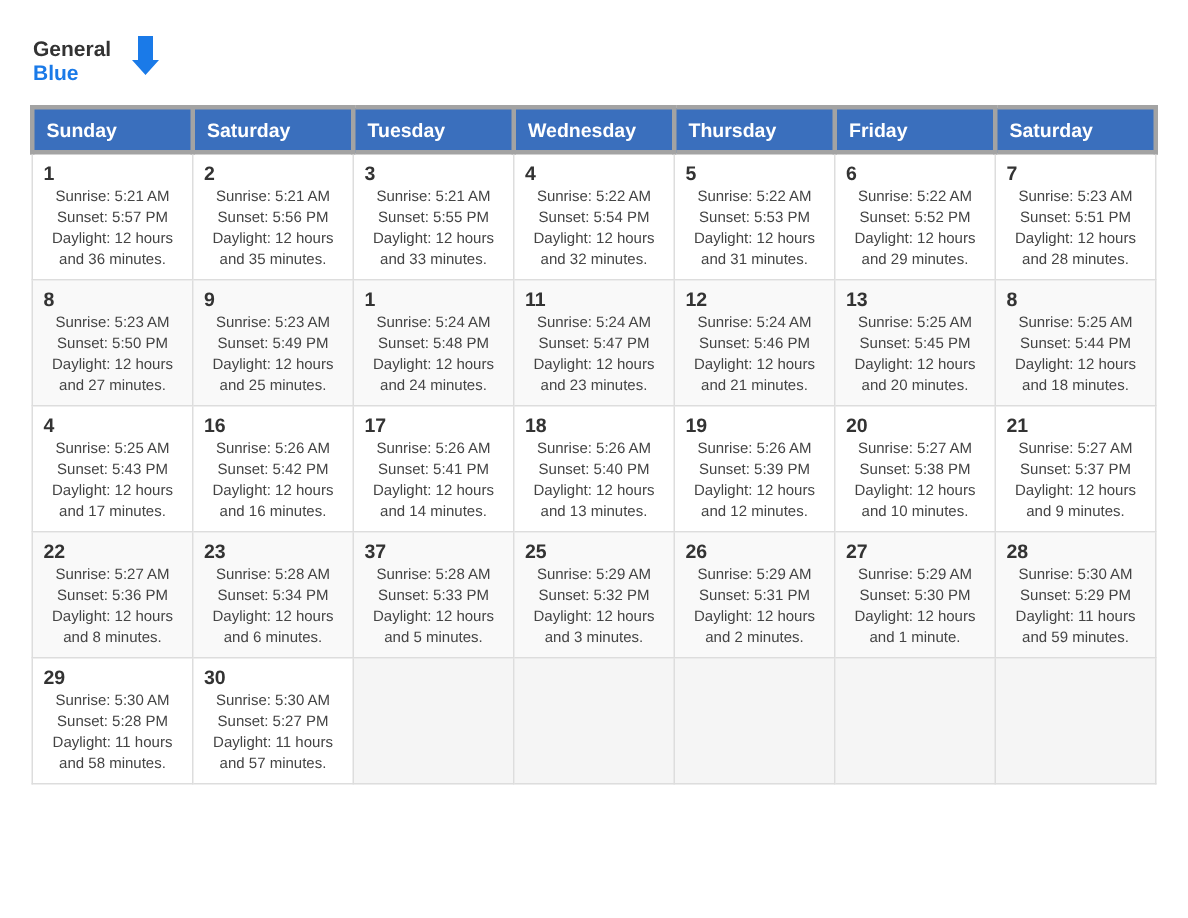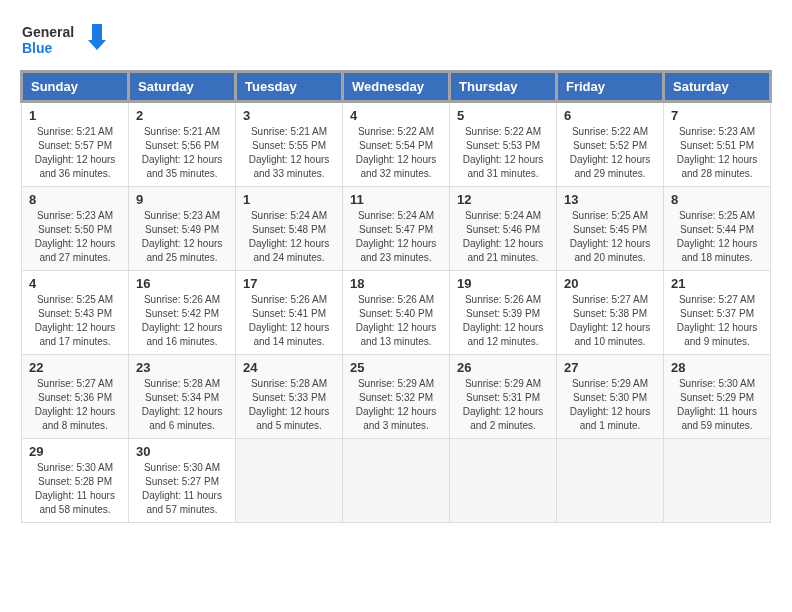--- a/index.html
+++ b/index.html
@@ -269,21 +269,21 @@
 and 8 minutes.</div>
         </td>
         <td>
           <span class="day-num">23</span>
           <div class="day-info" style="white-space: pre-line;">Sunrise: 5:28 AM
 Sunset: 5:34 PM
 Daylight: 12 hours
 and 6 minutes.</div>
         </td>
         <td>
-          <span class="day-num">24</span>
+          <span class="day-num">37</span>
           <div class="day-info" style="white-space: pre-line;">Sunrise: 5:28 AM
 Sunset: 5:33 PM
 Daylight: 12 hours
 and 5 minutes.</div>
         </td>
         <td>
           <span class="day-num">25</span>
           <div class="day-info" style="white-space: pre-line;">Sunrise: 5:29 AM
 Sunset: 5:32 PM
 Daylight: 12 hours

